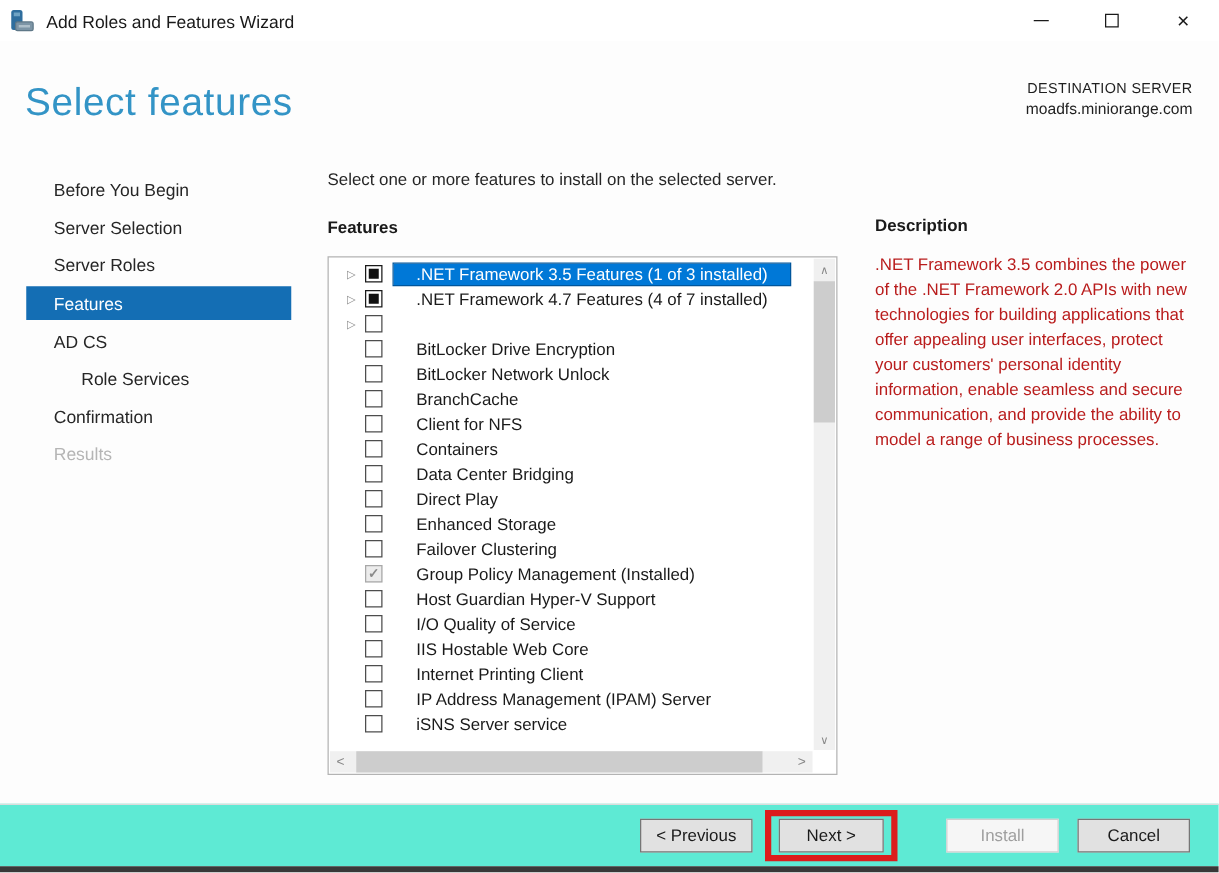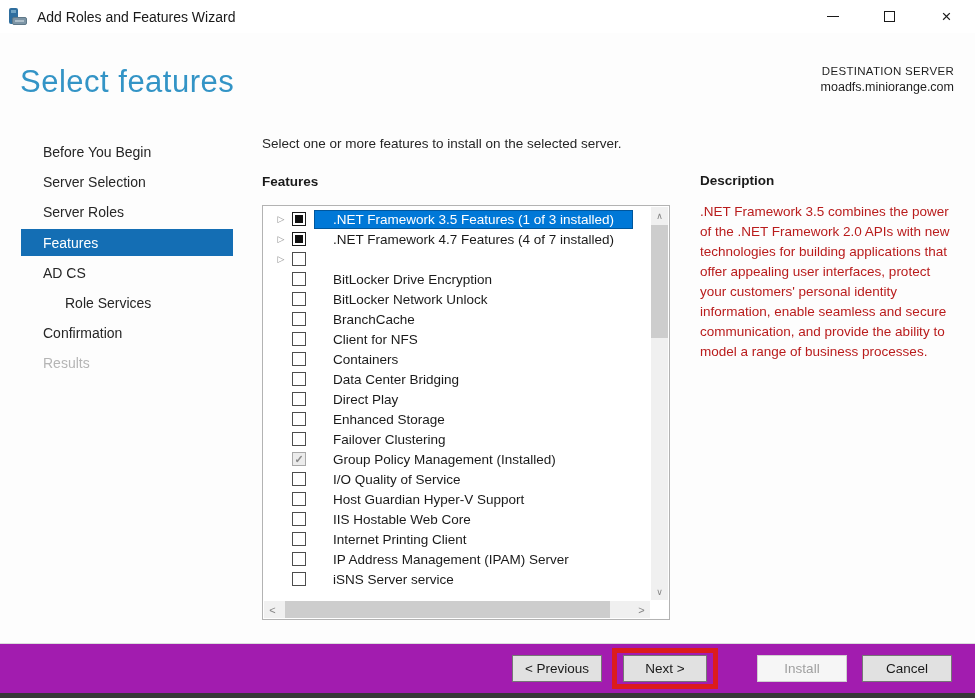--- a/index.html
+++ b/index.html
@@ -67,21 +67,21 @@
                 justify-content:center; color:#868686; font-size:11px; }
   .hsb .left { left:0; } .hsb .right { right:0; }
   .hsb .thumb { position:absolute; top:0; left:21px; width:325px; height:17px; background:#cdcdcd; }
 
   
   .desc-panel { position:absolute; left:700px; top:173px; width:252px; }
   .desc-heading { font-size:13.5px; font-weight:bold; color:#1a1a1a; }
   .desc-text { margin-top:14px; font-size:13.5px; line-height:20px; color:#b91c1c; }
 
   
-  .footer { position:absolute; left:0; right:0; bottom:5px; height:50px; background:#a21caf;
+  .footer { position:absolute; left:0; right:0; bottom:5px; height:50px; background:#5eead4;
             border-top:1px solid #dcdcdc; display:flex; align-items:center;
             justify-content:flex-end; padding-right:23px; }
   .btn { min-width:90px; height:27px; background:#e1e1e1; border:1px solid #767676;
          font-family:"Liberation Sans", sans-serif; font-size:13.5px; color:#1a1a1a;
          display:inline-flex; align-items:center; justify-content:center; cursor:default; }
   .btn.disabled { background:#f6f6f6; border-color:#cfcfcf; color:#9f9f9f; }
   .prev-btn { margin-right:10px; }
   .red-wrap { border:5px solid #dc1c1c; padding:2px 6px; display:inline-flex; }
   .red-wrap .btn { min-width:84px; }
   .install-btn { margin-left:39px; margin-right:15px; }
@@ -197,26 +197,26 @@
           <span class="row-label">Failover Clustering</span>
         </div>
         <div class="tree-row">
           <span class="expander"></span>
           <span class="cb checked-disabled">✓</span>
           <span class="row-label">Group Policy Management (Installed)</span>
         </div>
         <div class="tree-row">
           <span class="expander"></span>
           <span class="cb unchecked"></span>
+          <span class="row-label">Host Guardian Hyper-V Support</span>
+        </div>
+        <div class="tree-row">
+          <span class="expander"></span>
+          <span class="cb unchecked"></span>
           <span class="row-label">I/O Quality of Service</span>
-        </div>
-        <div class="tree-row">
-          <span class="expander"></span>
-          <span class="cb unchecked"></span>
-          <span class="row-label">Host Guardian Hyper-V Support</span>
         </div>
         <div class="tree-row">
           <span class="expander"></span>
           <span class="cb unchecked"></span>
           <span class="row-label">IIS Hostable Web Core</span>
         </div>
         <div class="tree-row">
           <span class="expander"></span>
           <span class="cb unchecked"></span>
           <span class="row-label">Internet Printing Client</span>

